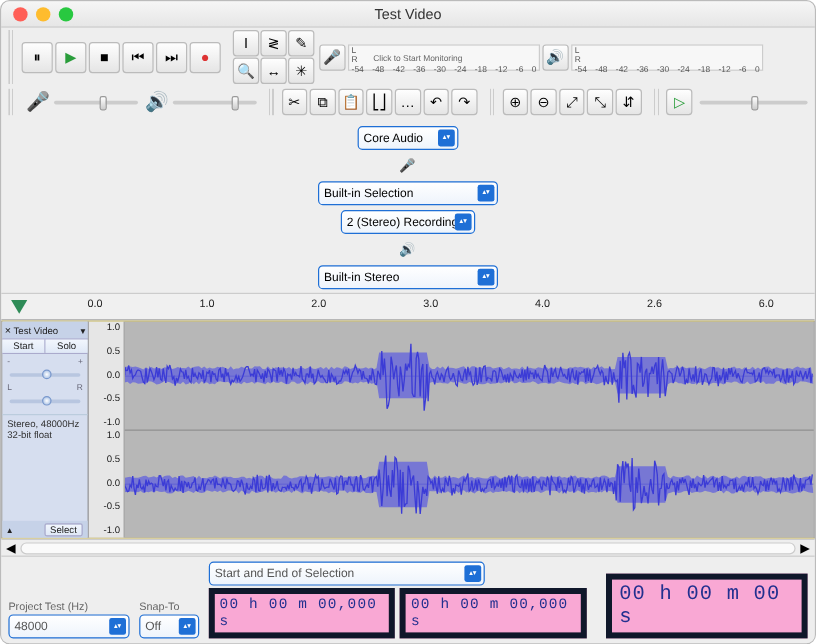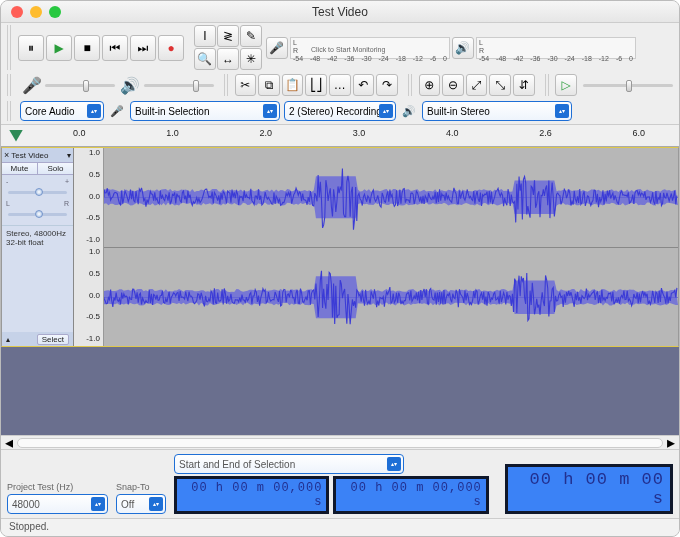--- a/index.html
+++ b/index.html
@@ -19,21 +19,21 @@
 .meterblock { display:flex; align-items:center; font-size:7px; color:#555; gap:2px; margin-left:2px; }
 .meter { border:1px solid #ccc; background:#f7f7f7; height:22px; width:160px; position:relative; padding: 1px 2px; }
 .meter .scale { display:flex; justify-content:space-between; font-size:7px; }
 .meter .click { position:absolute; top:8px; left:20px; font-size:7px; color:#666; }
 .meter small { display:block; font-size:7px; line-height:8px; }
 .slider { display:flex; align-items:center; gap:3px; margin-left:4px; }
 .slider .track { width:70px; height:3px; background:#ccc; border-radius:2px; position:relative; }
 .slider .thumb { position:absolute; top:-4px; width:6px; height:12px; background:linear-gradient(#fff,#ccc); border:1px solid #999; border-radius:2px; }
 .combo { height:20px; border:1px solid #1e6fd6; border-radius:4px; background:linear-gradient(#fff,#eef4fc); font-size:10px; display:flex; align-items:center; padding:0 4px; position:relative; }
 .combo .arrows { position:absolute; right:2px; top:2px; width:14px; height:14px; background:#1e6fd6; border-radius:2px; display:flex; flex-direction:column; align-items:center; justify-content:center; font-size:6px; color:white; line-height:5px; }
-.devicerow { display:flex; align-items:center; gap:4px; padding:3px 6px; }
+.devicerow { display:flex; align-items:center; gap:4px; padding:3px 6px;flex-direction:column; }
 .devicerow .combo { flex: 0 0 auto; }
 .devicerow .tiny { width:18px; height:18px; display:inline-flex; align-items:center; justify-content:center; color:#333; font-size:11px; }
 .timeline { height:22px; background:#f0f0f0; border-bottom:1px solid #aaa; display:flex; }
 .timeline .pin { width:72px; display:flex; align-items:center; justify-content:flex-start; padding-left:8px; }
 .timeline .pin span { width:14px; height:12px; background:#2e8b57; clip-path: polygon(0 0, 100% 0, 50% 100%); }
 .timeline .ruler { flex:1; position:relative; font-size:9px; color:#222; }
 .timeline .ruler .tick { position:absolute; top:3px; }
 .trackarea { flex:1; display:flex; flex-direction:column; background:#6a6f8e; overflow:hidden; }
 .trackpair { display:flex; height:200px; border:1px solid #999; border-top:1px solid #dfc84b; border-bottom:1px solid #dfc84b; background:#b7b7b7; }
 .trackctl { width:72px; background:#d6deef; border-right:1px solid #888; display:flex; flex-direction:column; font-size:8px; color:#222; }
@@ -58,21 +58,21 @@
 .wave { flex:1; background:#b7b7b7; position:relative; border-bottom:1px solid #888; overflow:hidden; }
 .wave:last-child { border-bottom:none; }
 .wave .mid { position:absolute; top:50%; left:0; right:0; height:1px; background:#7c7cbf; }
 .wave svg { position:absolute; inset:0; width:100%; height:100%; }
 .empty { flex:1; background:#6a6f8e; }
 .hscroll { height:14px; background:#eee; border-top:1px solid #ccc; display:flex; align-items:center; padding:0 4px; gap:4px; }
 .hscroll .track { flex:1; height:10px; background:#fafafa; border:1px solid #ccc; border-radius:5px; }
 .selectionbar { background:#eee; border-top:1px solid #ccc; padding:4px 6px; display:flex; align-items:flex-end; gap:8px; font-size:9px; color:#555; }
 .selgrp { display:flex; flex-direction:column; gap:2px; }
 .selgrp label { font-size:9px; color:#666; }
-.timebox { display:inline-flex; align-items:center; background:#3b82f6; border:3px solid #0f172a; font-family: "Courier New", monospace; font-size:12px; color:#22308f; padding:2px 4px; letter-spacing:1px;text-align:right; }
+.timebox { display:inline-flex; align-items:center; background:#f9a8d4; border:5px solid #0f172a; font-family: "Courier New", monospace; font-size:12px; color:#22308f; padding:2px 4px; letter-spacing:1px; }
 .timebox.big { font-size:17px; padding:3px 6px; }
 .status { height:18px; background:#f2f2f2; border-top:1px solid #ccc; font-size:10px; color:#555; padding:2px 8px; }
 svg { display:block; }
 </style>
 </head>
 <body>
 
 <div class="window">
  <div class="titlebar">
   <div class="traffic">
@@ -228,21 +228,21 @@
 
  <div class="trackarea">
   <div class="trackpair">
    <div class="trackctl">
     <div class="tname">
             <span class="x">×</span>
             <span>Test Video</span>
             <span class="dd">▾</span>
           </div>
     <div class="btns">
-            <span>Mute</span>
+            <span>Start</span>
             <span>Solo</span>
           </div>
     <div class="mini">
      <div class="lbls">
               <span>-</span>
               <span>+</span>
             </div>
      <div class="sl">
               <div class="th" style="left:45%"></div>
             </div>
@@ -330,14 +330,13 @@
    <div style="display:flex;gap:4px">
     <span class="timebox">00 h 00 m 00,000 s</span>
     <span class="timebox">00 h 00 m 00,000 s</span>
    </div>
   </div>
   <div class="selgrp" style="margin-left:8px">
    <span class="timebox big">00 h 00 m 00 s</span>
   </div>
  </div>
 
- <div class="status">Stopped.</div>
 </div>
 
 </body></html>

